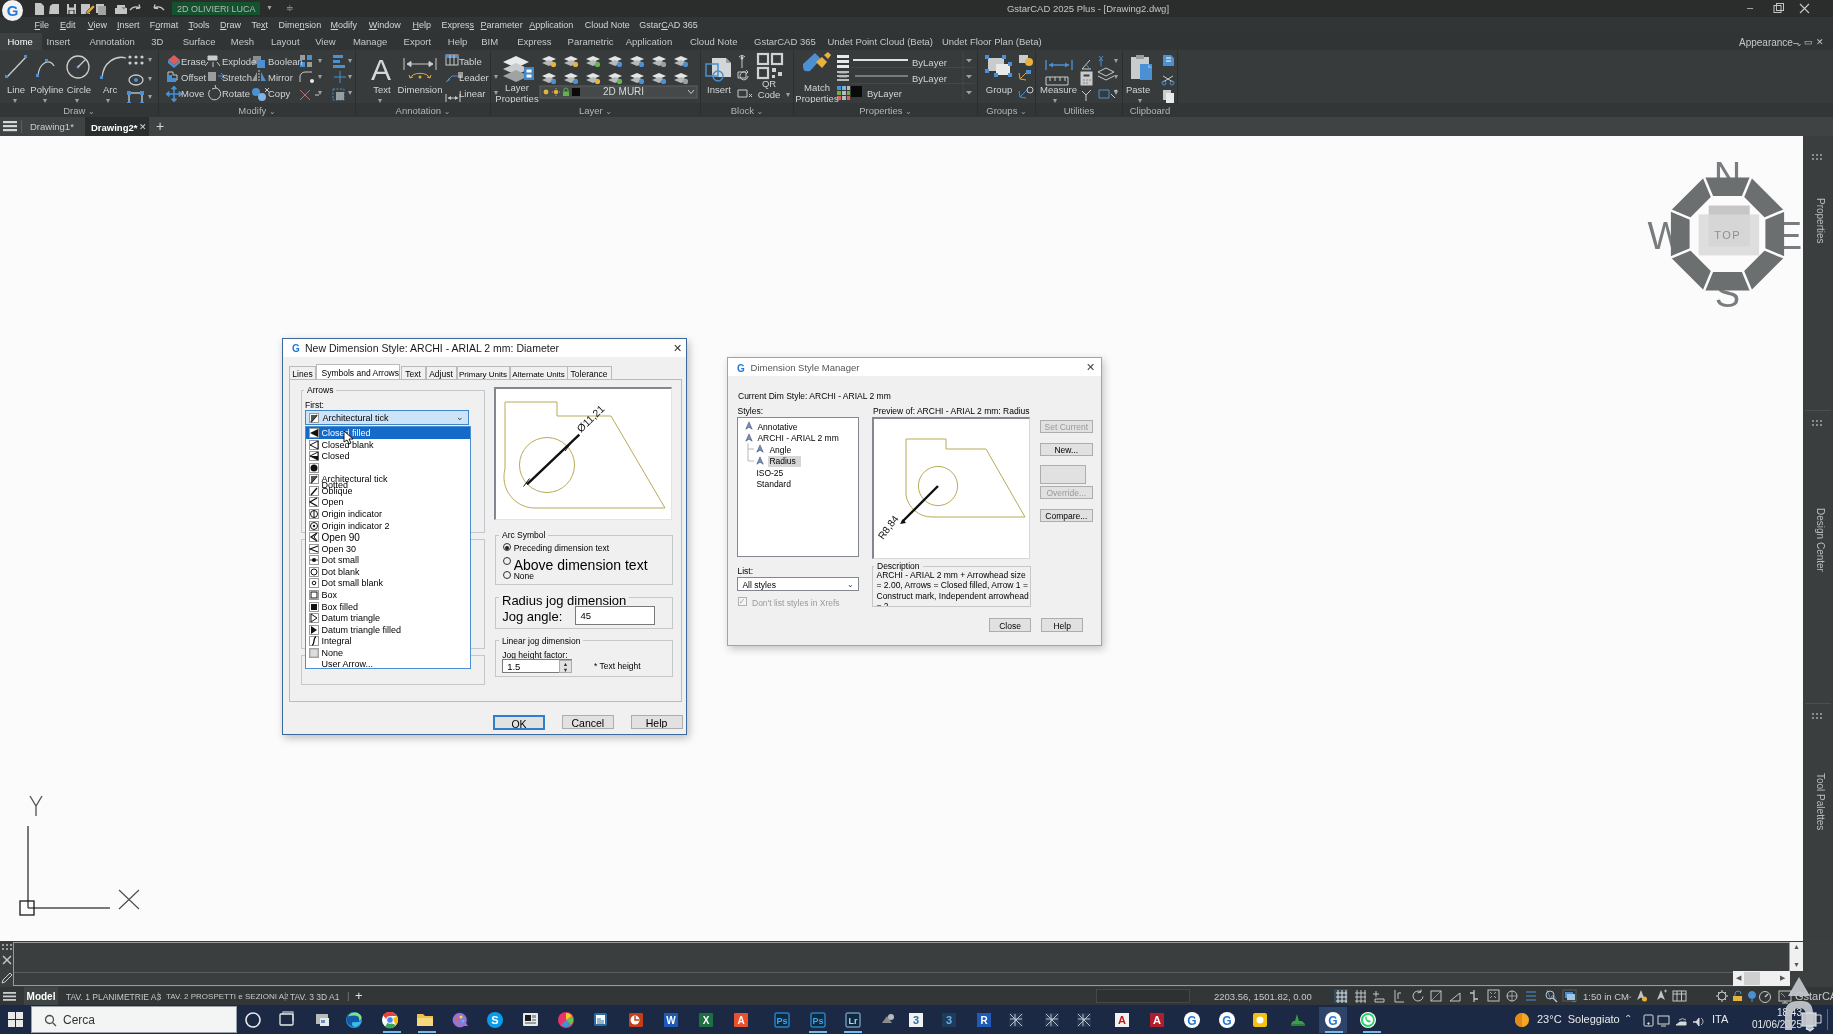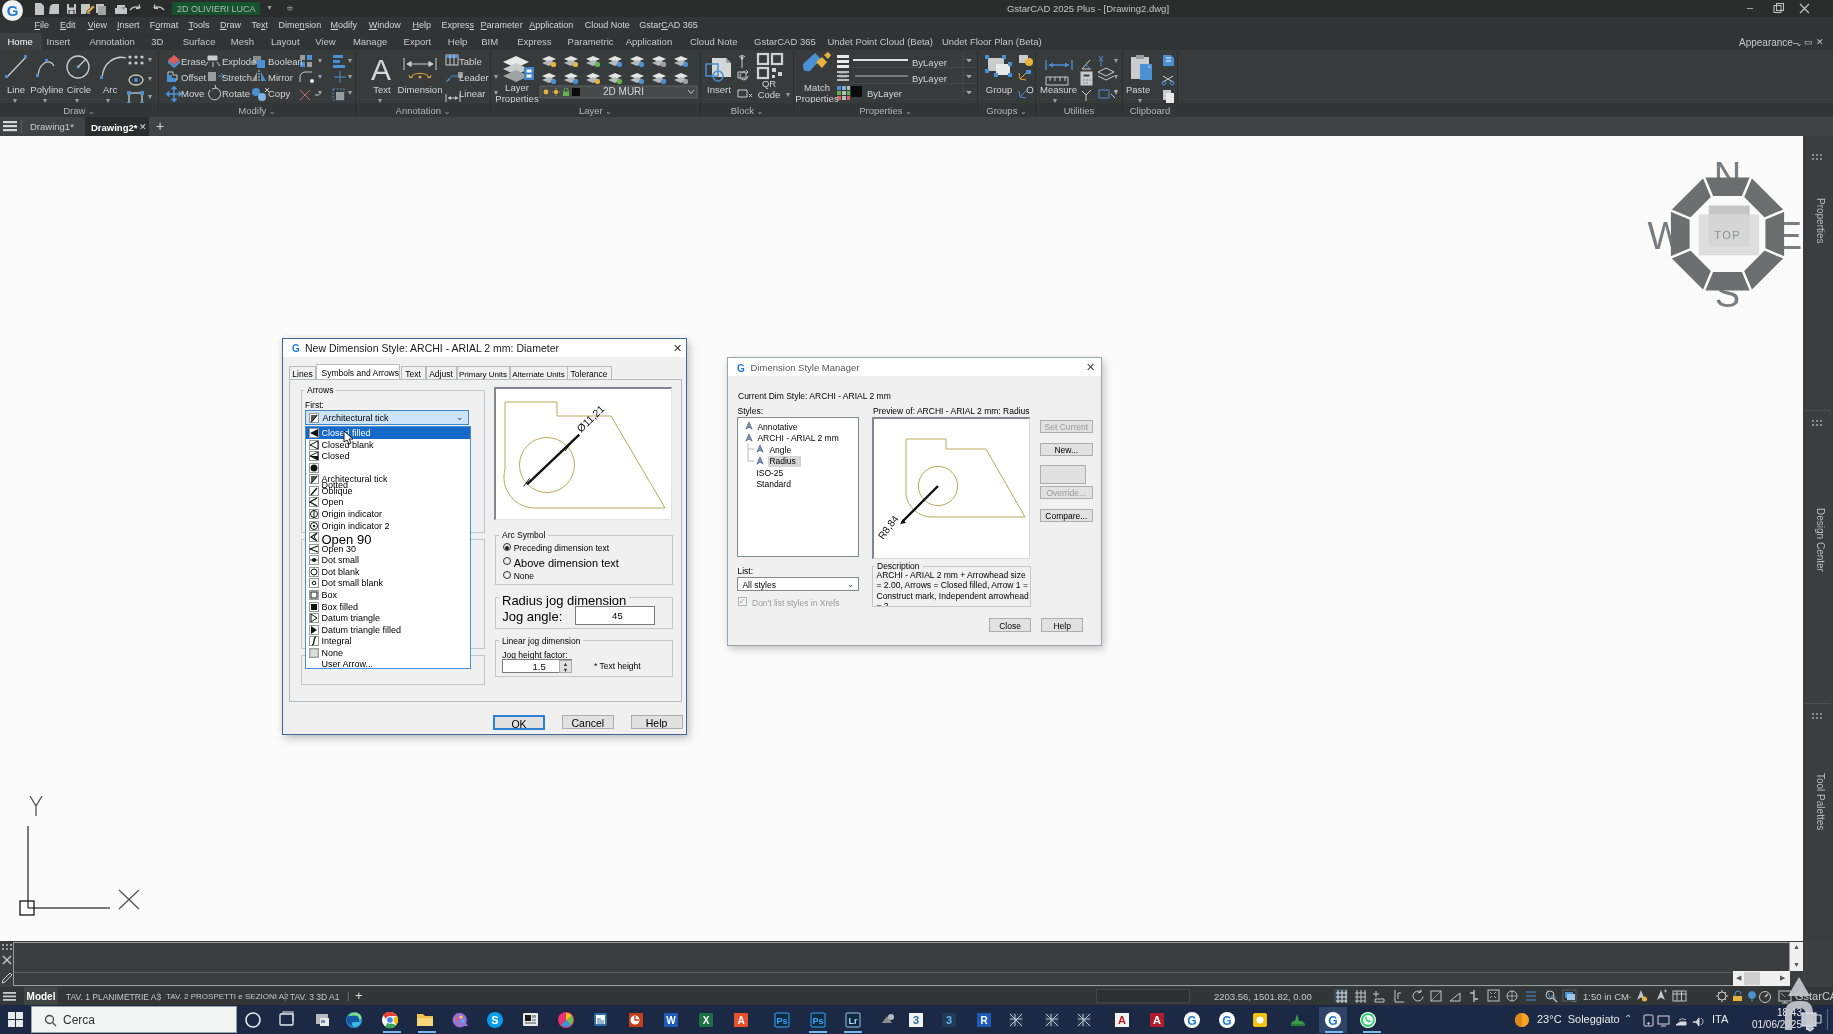--- a/index.html
+++ b/index.html
@@ -18,21 +18,21 @@
 #sidebar { position:absolute; left:1803px; top:136px; width:30px; height:851px; background:#3b3e3e; }
 .vtab { position:absolute; left:9px; width:14px; color:#b8bcbc; font-size:10px; writing-mode:vertical-rl; white-space:nowrap; }
 #cmdarea { position:absolute; left:0; top:941px; width:1833px; height:46px; background:#3c3f3f; }
 #statusbar { position:absolute; left:0; top:987px; width:1833px; height:18px; background:#333636; color:#c5c8c8; font-size:9.5px; white-space:nowrap; }
 #taskbar { position:absolute; left:0; top:1005px; width:1833px; height:29px; background:#1b2944; }
 .dlg { position:absolute; background:#f0f0f0; font-size:11px; color:#000; }
 .dlgtitle { position:absolute; left:0; top:0; right:0; height:18px; background:#fff; }
 .gbox { position:absolute; border:1px solid #c5c8cb; }
 .glabel { position:absolute; background:#f0f0f0; padding:0 3px; font-size:11px; }
 .btn { position:absolute; background:#e1e1e1; border:1px solid #adadad; font-size:10.5px; text-align:center; color:#000; white-space:nowrap; overflow:hidden; }
-.tb { position:absolute; background:#fff; border:1px solid #7a7a7a; font-size:9.5px; padding-left:4px;text-align:center; }
+.tb { position:absolute; background:#fff; border:1px solid #7a7a7a; font-size:9.5px; padding-left:4px; }
 </style>
 </head>
 <body>
 
 <div id="titlebar">
  <svg class="abs" style="left:35px;top:3px" width="260" height="12" viewBox="0 0 260 12">
   <g fill="#c2c5c5">
    <path d="M0 0 h6 l3 3 v9 h-9 z"></path>
    <path d="M15 3 l2.5 -2 h6.5 v10 h-10 z M15 3 h4"></path>
    <rect x="32" y="1" width="9" height="10"></rect>
@@ -1016,21 +1016,21 @@
         <span style="position:absolute;left:16px;top:1px">Origin indicator</span>
       </div>
   <div style="position:absolute;left:0;top:92.6px;width:100%;height:11.57px;font-size:9px">
         <svg style="position:absolute;left:3px;top:1px" width="10" height="10" viewBox="0 0 10 10">
           <rect x="0.5" y="0.5" width="9" height="9" fill="#fff" stroke="#999"></rect>
           <circle cx="5" cy="5" r="3.5" fill="none" stroke="#111"></circle>
           <circle cx="5" cy="5" r="1.2" fill="#111"></circle>
         </svg>
         <span style="position:absolute;left:16px;top:1px">Origin indicator 2</span>
       </div>
-  <div style="position:absolute;left:0;top:104.1px;width:100%;height:11.57px;font-size:13px">
+  <div style="position:absolute;left:0;top:104.1px;width:100%;height:11.57px;font-size:10px">
         <svg style="position:absolute;left:3px;top:1px" width="10" height="10" viewBox="0 0 10 10">
           <rect x="0.5" y="0.5" width="9" height="9" fill="#fff" stroke="#999"></rect>
           <path d="M8 1 L2 5 L8 9" fill="none" stroke="#111" stroke-width="1.2"></path>
           <path d="M8 1 L5 5 L8 9" fill="none" stroke="#111"></path>
         </svg>
         <span style="position:absolute;left:16px;top:1px">Open 90</span>
       </div>
   <div style="position:absolute;left:0;top:115.7px;width:100%;height:11.57px;font-size:9px">
         <svg style="position:absolute;left:3px;top:1px" width="10" height="10" viewBox="0 0 10 10">
           <rect x="0.5" y="0.5" width="9" height="9" fill="#fff" stroke="#999"></rect>
@@ -1125,21 +1125,21 @@
   </svg>
  </div>
 
  <div class="gbox" style="left:212px;top:195.6px;width:178px;height:50px"></div>
  <div class="glabel" style="left:216px;top:191px;font-size:8.5px">Arc Symbol</div>
  <div class="abs" style="left:219.6px;top:204px;width:8px;height:8px;border:1px solid #333;border-radius:50%">
       <span style="position:absolute;left:1.5px;top:1.5px;width:4px;height:4px;background:#222;border-radius:50%"></span>
     </div>
  <div class="abs" style="left:230.7px;top:204px;font-size:8.5px">Preceding dimension text</div>
  <div class="abs" style="left:219.6px;top:218px;width:8px;height:8px;border:1px solid #333;border-radius:50%"></div>
- <div class="abs" style="left:230.7px;top:218px;font-size:11px">Above dimension text</div>
+ <div class="abs" style="left:230.7px;top:218px;font-size:14px">Above dimension text</div>
  <div class="abs" style="left:219.6px;top:231.5px;width:8px;height:8px;border:1px solid #333;border-radius:50%"></div>
  <div class="abs" style="left:230.7px;top:231.5px;font-size:8.5px">None</div>
 
  <div class="gbox" style="left:211.6px;top:258px;width:178px;height:32px"></div>
  <div class="glabel" style="left:216px;top:253.5px;font-size:13px">Radius jog dimension</div>
  <div class="abs" style="left:219.3px;top:270px;font-size:13px">Jog angle:</div>
  <div class="tb" style="left:292.4px;top:266.8px;width:80px;height:19px;padding-top:3px">45</div>
 
  <div class="gbox" style="left:211.6px;top:301px;width:178px;height:37px"></div>
  <div class="glabel" style="left:216px;top:296.5px;font-size:8.5px">Linear jog dimension</div>

